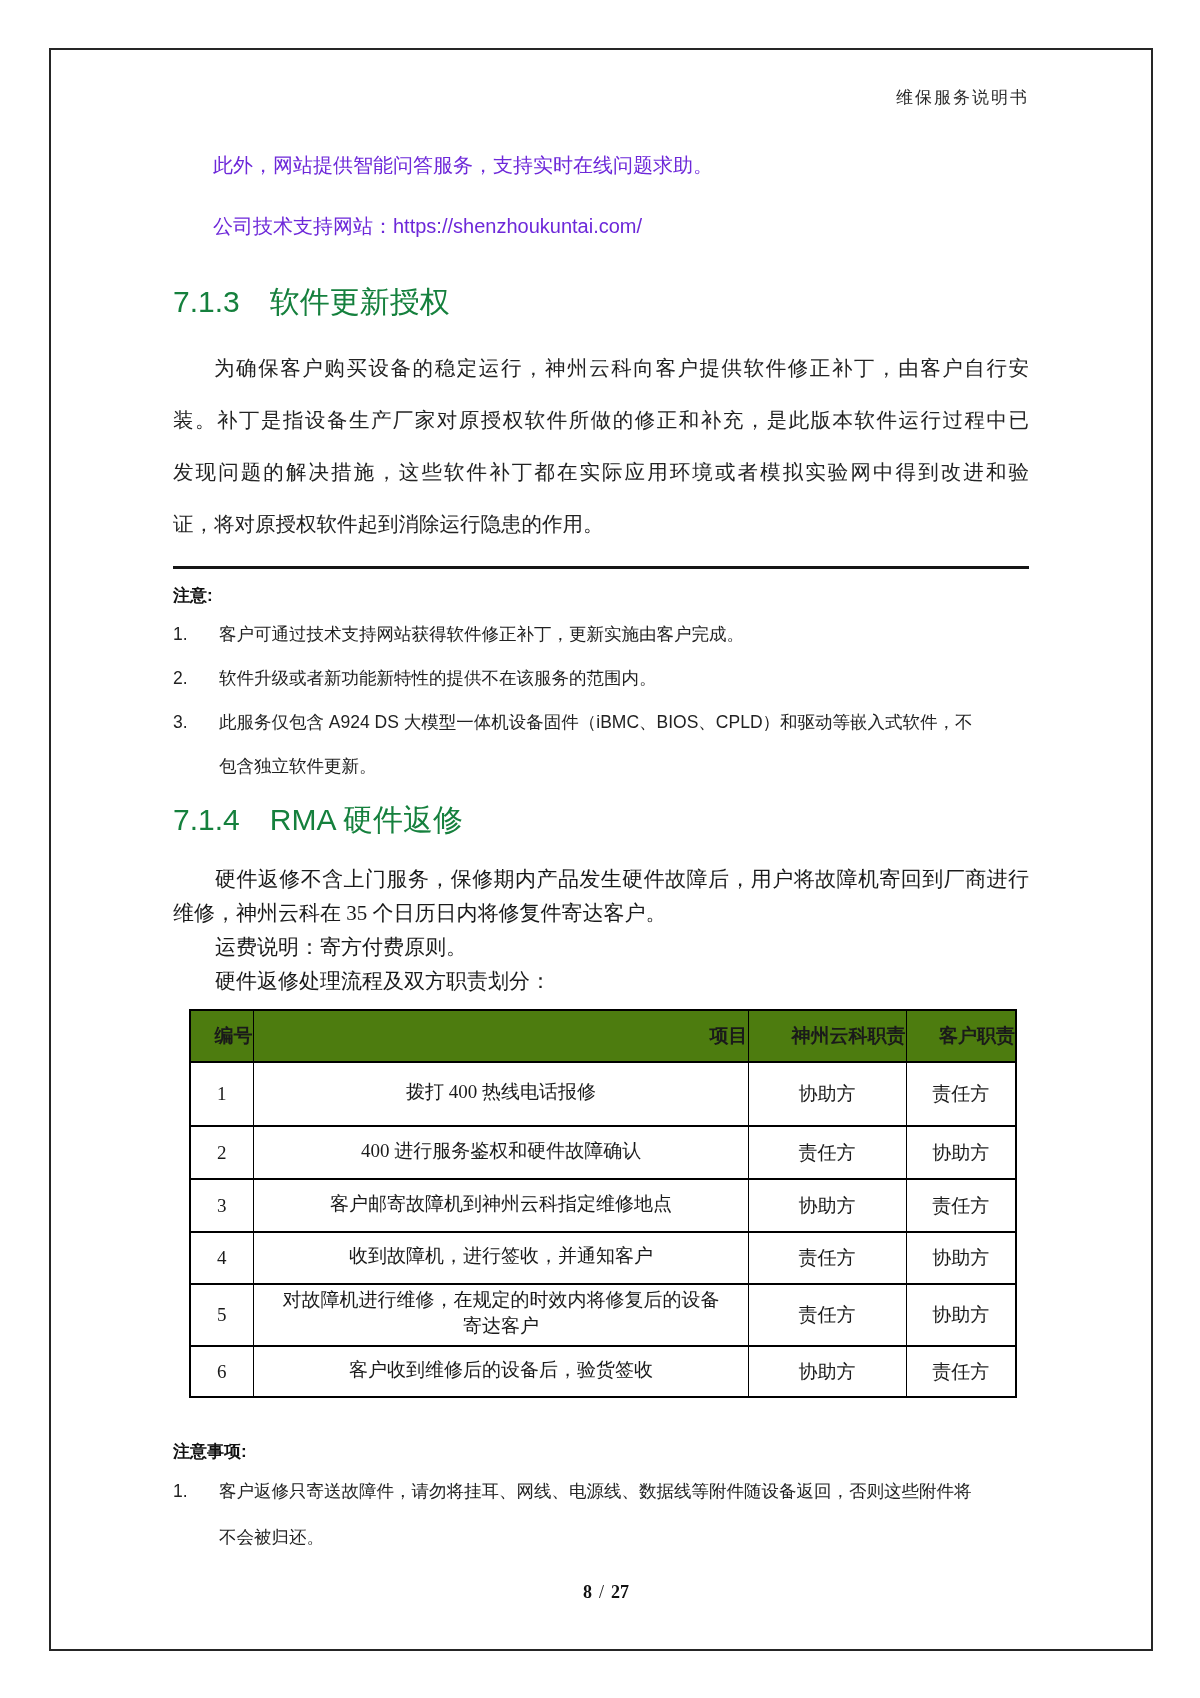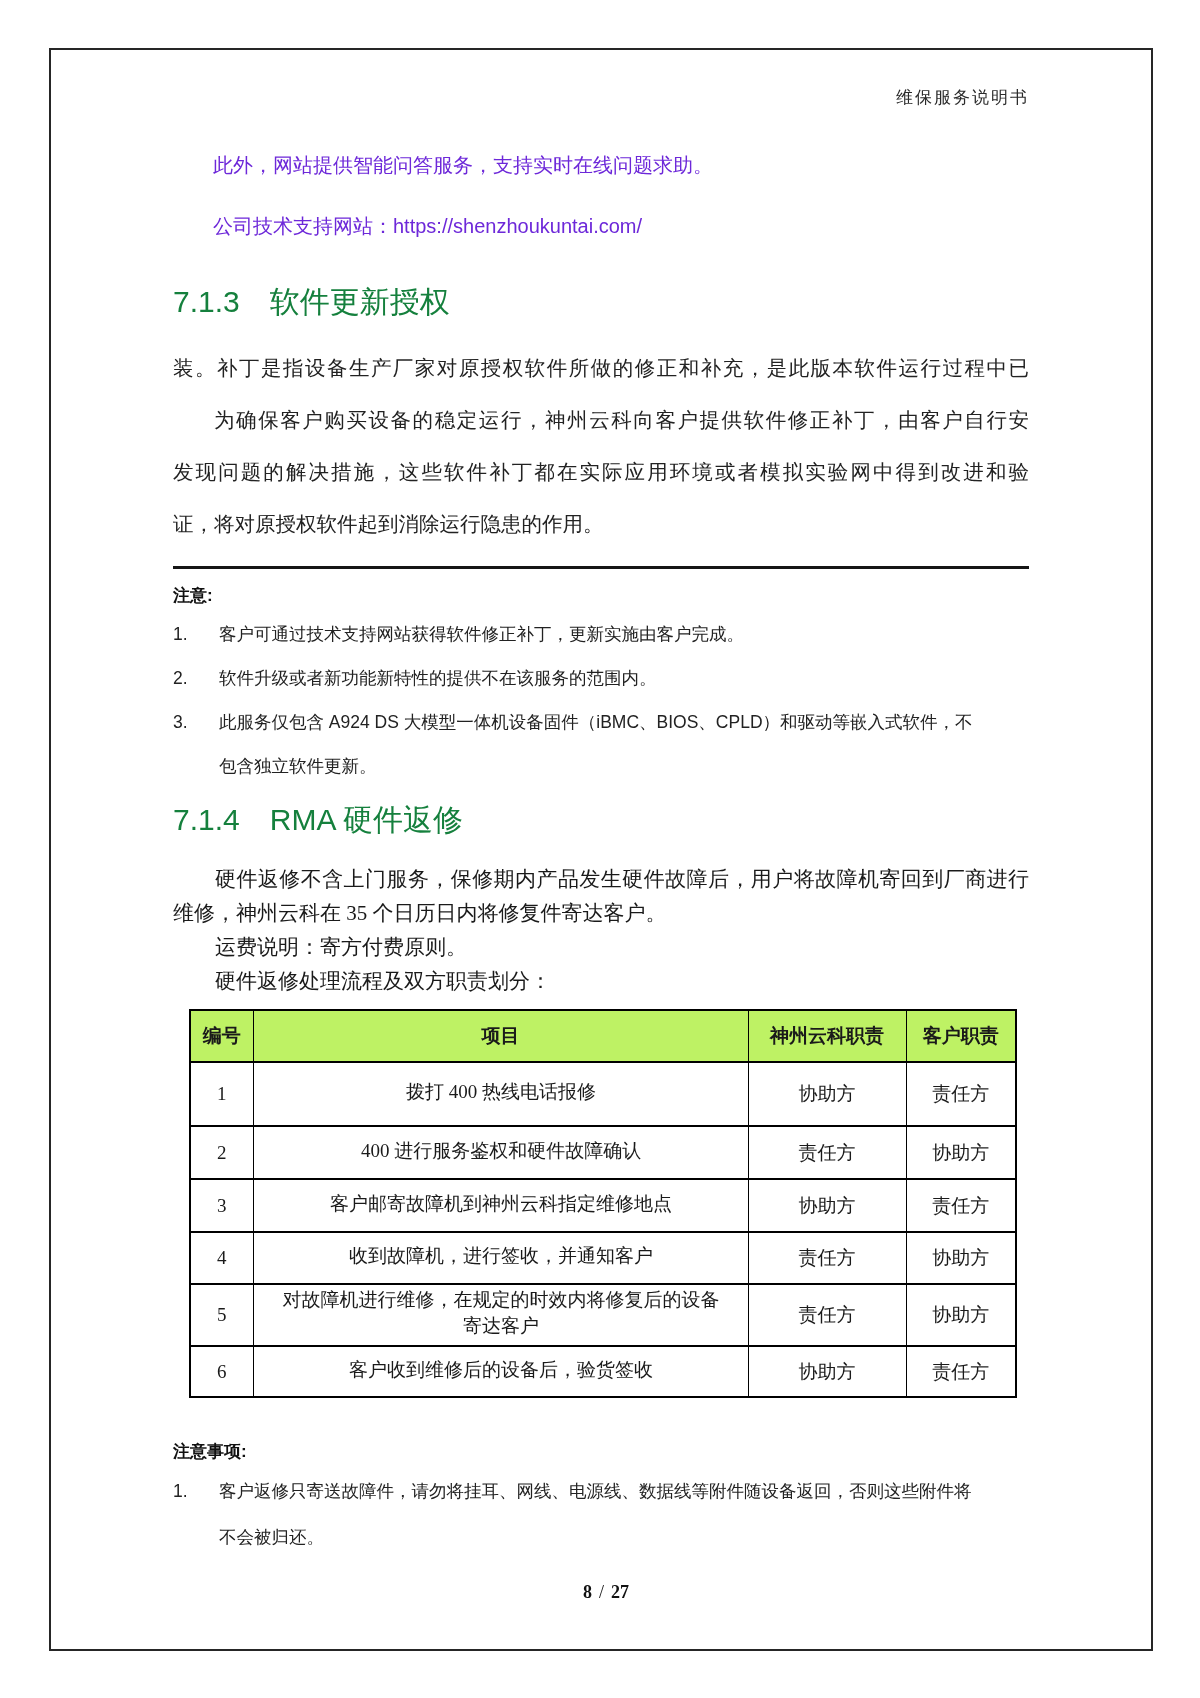--- a/index.html
+++ b/index.html
@@ -57,21 +57,21 @@
     font-size:19px; color:#1a1a1a;
   }
   .rma-table th, .rma-table td {
     border:1px solid #000;
     border-top:2px solid #000;
     border-bottom:2px solid #000;
     text-align:center; vertical-align:middle;
     line-height:26px;
     padding:0;
   }
-  .rma-table th { background:#bef264; font-weight:bold; height:50px; }
+  .rma-table th { background:#4d7c0f; font-weight:bold; height:50px;text-align:right; }
   .rma-table td.cell-item { text-align:center; padding:0 12px 4px 13px; white-space:pre-line; }
   .rma-table tr.r1 td { height:58px; }
   .rma-table tr.r2 td { height:47px; }
   .rma-table tr.r3 td { height:47px; }
   .rma-table tr.r4 td { height:46px; }
   .rma-table tr.r5 td { height:56px; }
   .rma-table tr.r6 td { height:45px; }
   .note-label2 { margin-top:42px; }
   .note-list.final .txt div { line-height:46px; }
   .note-list.final .num { line-height:46px; }
@@ -90,22 +90,22 @@
 <div class="page">
 
   <div class="doc-header">维保服务说明书</div>
 
   <p class="intro p1">此外，网站提供智能问答服务，支持实时在线问题求助。</p>
   <p class="intro p2">公司技术支持网站：https://shenzhoukuntai.com/</p>
 
   <h2 class="sec sec713"><span class="sec-num">7.1.3</span><span>软件更新授权</span></h2>
 
   <div class="para713">
+    <div class="pline jl ind">为确保客户购买设备的稳定运行，神州云科向客户提供软件修正补丁，由客户自行安</div>
     <div class="pline jl">装。补丁是指设备生产厂家对原授权软件所做的修正和补充，是此版本软件运行过程中已</div>
-    <div class="pline jl ind">为确保客户购买设备的稳定运行，神州云科向客户提供软件修正补丁，由客户自行安</div>
     <div class="pline jl">发现问题的解决措施，这些软件补丁都在实际应用环境或者模拟实验网中得到改进和验</div>
     <div class="pline">证，将对原授权软件起到消除运行隐患的作用。</div>
   </div>
 
   <div class="rule"></div>
 
   <div class="note-label">注意:</div>
 
   <div class="note-list">
     <div class="li">

